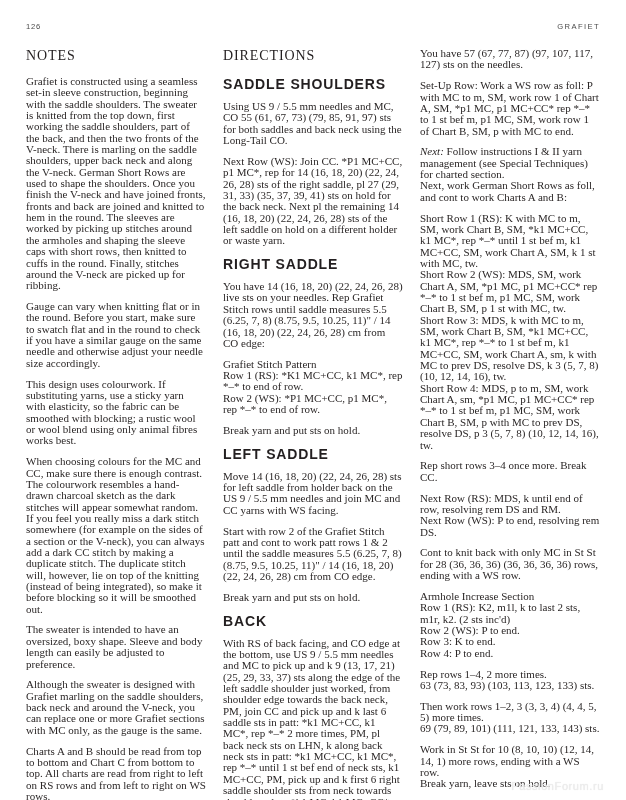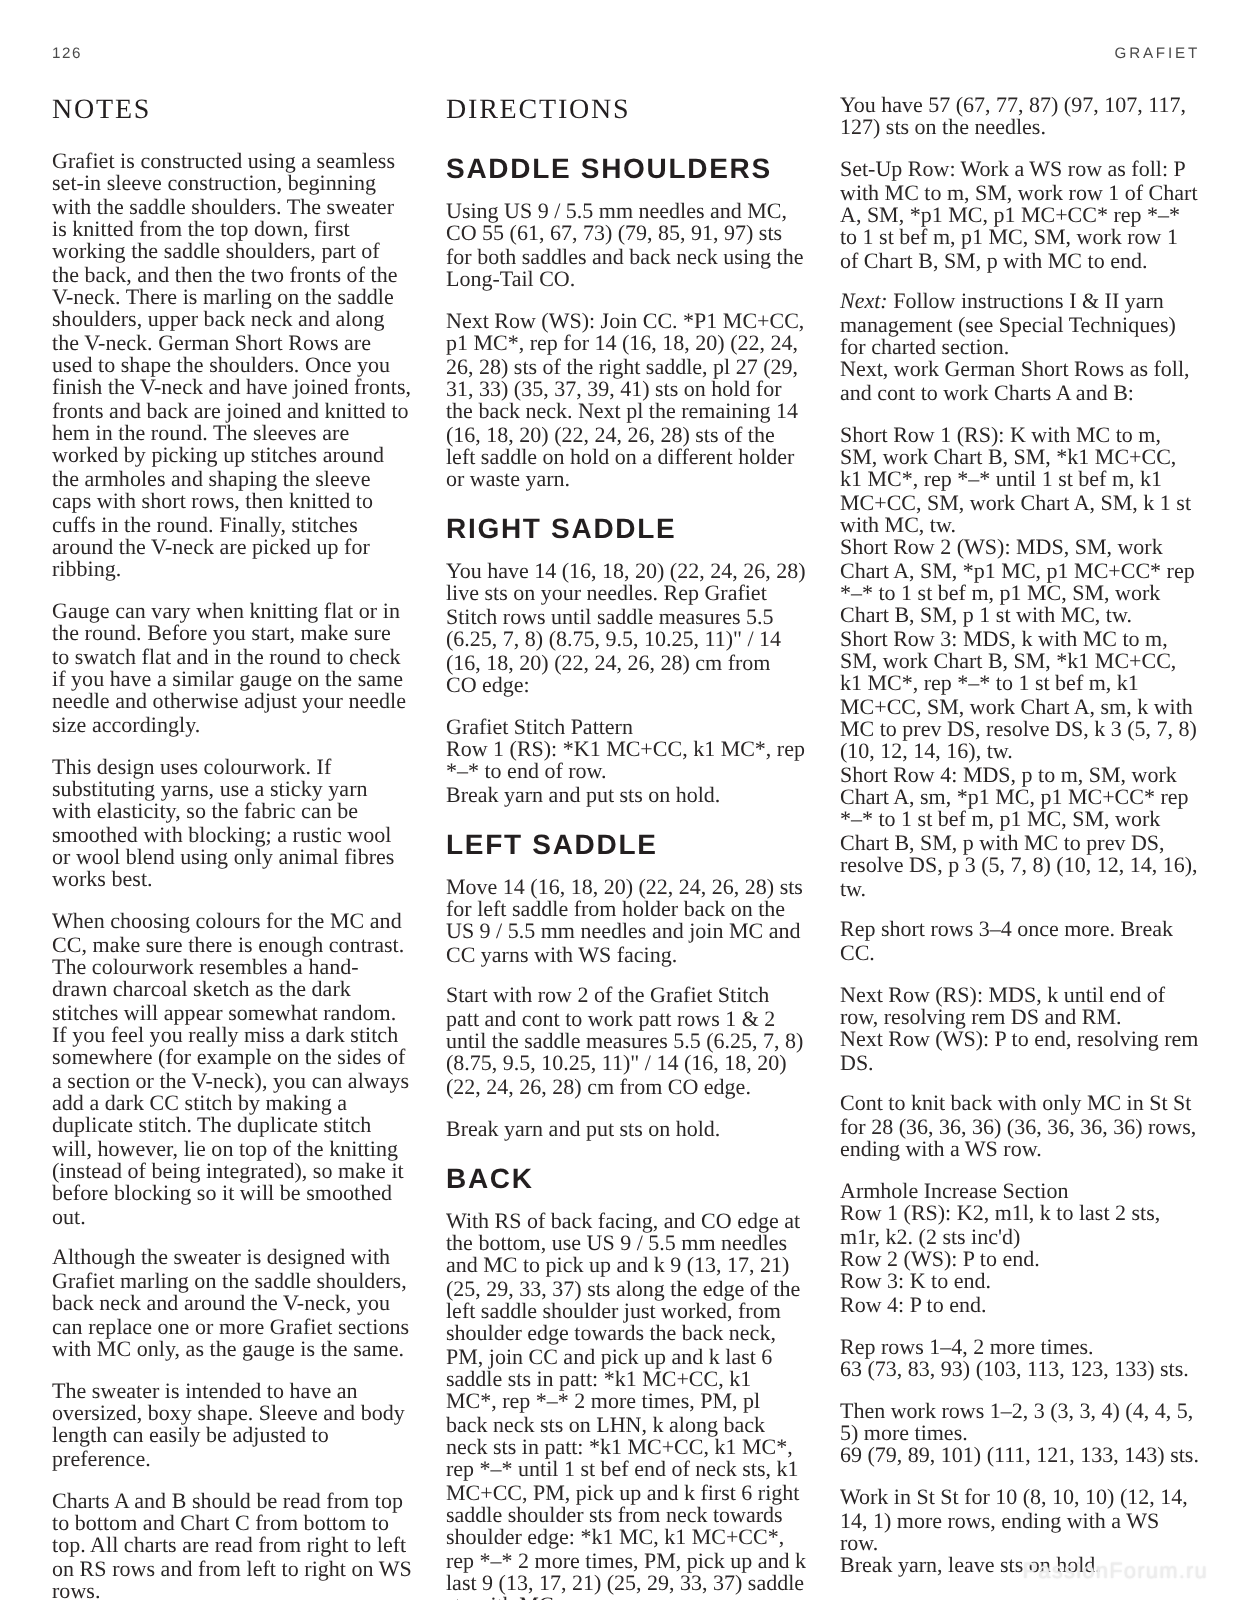--- a/index.html
+++ b/index.html
@@ -106,36 +106,37 @@
 
   <div class="cols">
 
     <div class="col c1">
       <h1 class="sec">NOTES</h1>
 
       <p class="body">Grafiet is constructed using a seamless set-in sleeve construction, beginning with the saddle shoulders. The sweater is knitted from the top down, first working the saddle shoulders, part of the back, and then the two fronts of the V-neck. There is marling on the saddle shoulders, upper back neck and along the V-neck. German Short Rows are used to shape the shoulders. Once you finish the V-neck and have joined fronts, fronts and back are joined and knitted to hem in the round. The sleeves are worked by picking up stitches around the armholes and shaping the sleeve caps with short rows, then knitted to cuffs in the round. Finally, stitches around the V-neck are picked up for ribbing.</p>
       <p class="body">Gauge can vary when knitting flat or in the round. Before you start, make sure to swatch flat and in the round to check if you have a similar gauge on the same needle and otherwise adjust your needle size accordingly.</p>
       <p class="body">This design uses colourwork. If substituting yarns, use a sticky yarn with elasticity, so the fabric can be smoothed with blocking; a rustic wool or wool blend using only animal fibres works best.</p>
       <p class="body">When choosing colours for the MC and CC, make sure there is enough contrast. The colourwork resembles a hand-drawn charcoal sketch as the dark stitches will appear somewhat random. If you feel you really miss a dark stitch somewhere (for example on the sides of a section or the V-neck), you can always add a dark CC stitch by making a duplicate stitch. The duplicate stitch will, however, lie on top of the knitting (instead of being integrated), so make it before blocking so it will be smoothed out.</p>
+      <p class="body">The sweater is intended to have an oversized, boxy shape. Sleeve and body length can easily be adjusted to preference.</p>
       <p class="body">Although the sweater is designed with Grafiet marling on the saddle shoulders, back neck and around the V-neck, you can replace one or more Grafiet sections with MC only, as the gauge is the same.</p>
-      <p class="body">The sweater is intended to have an oversized, boxy shape. Sleeve and body length can easily be adjusted to preference.</p>
       <p class="body">Charts A and B should be read from top to bottom and Chart C from bottom to top. All charts are read from right to left on RS rows and from left to right on WS rows.</p>
     </div>
 
     <div class="col c2">
       <h1 class="sec">DIRECTIONS</h1>
 
       <h2 class="sub">SADDLE SHOULDERS</h2>
       <p class="body">Using US 9 / 5.5 mm needles and MC, CO 55 (61, 67, 73) (79, 85, 91, 97) sts for both saddles and back neck using the Long-Tail CO.</p>
       <p class="body"><span class="b">Next Row (WS):</span><span> Join CC. *P1 MC+CC, p1 MC*, rep for 14 (16, 18, 20) (22, 24, 26, 28) sts of the right saddle, pl 27 (29, 31, 33) (35, 37, 39, 41) sts on hold for the back neck. Next pl the remaining 14 (16, 18, 20) (22, 24, 26, 28) sts of the left saddle on hold on a different holder or waste yarn.</span></p>
 
       <h2 class="sub gap">RIGHT SADDLE</h2>
       <p class="body">You have 14 (16, 18, 20) (22, 24, 26, 28) live sts on your needles. Rep Grafiet Stitch rows until saddle measures 5.5 (6.25, 7, 8) (8.75, 9.5, 10.25, 11)" / 14 (16, 18, 20) (22, 24, 26, 28) cm from CO edge:</p>
       <p class="body tight"><span class="b">Grafiet Stitch Pattern</span></p>
       <p class="body tight"><span class="b">Row 1 (RS):</span><span> *K1 MC+CC, k1 MC*, rep *–* to end of row.</span></p>
+      <p class="body"><span class="b">Row 2 (WS):</span><span> *P1 MC+CC, p1 MC*, rep *–* to end of row.</span></p>
       <p class="body">Break yarn and put sts on hold.</p>
 
       <h2 class="sub gap">LEFT SADDLE</h2>
       <p class="body">Move 14 (16, 18, 20) (22, 24, 26, 28) sts for left saddle from holder back on the US 9 / 5.5 mm needles and join MC and CC yarns with WS facing.</p>
       <p class="body">Start with row 2 of the Grafiet Stitch patt and cont to work patt rows 1 &amp; 2 until the saddle measures 5.5 (6.25, 7, 8) (8.75, 9.5, 10.25, 11)" / 14 (16, 18, 20) (22, 24, 26, 28) cm from CO edge.</p>
       <p class="body">Break yarn and put sts on hold.</p>
 
       <h2 class="sub gap">BACK</h2>
       <p class="body">With RS of back facing, and CO edge at the bottom, use US 9 / 5.5 mm needles and MC to pick up and k 9 (13, 17, 21) (25, 29, 33, 37) sts along the edge of the left saddle shoulder just worked, from shoulder edge towards the back neck, PM, join CC and pick up and k last 6 saddle sts in patt: *k1 MC+CC, k1 MC*, rep *–* 2 more times, PM, pl back neck sts on LHN, k along back neck sts in patt: *k1 MC+CC, k1 MC*, rep *–* until 1 st bef end of neck sts, k1 MC+CC, PM, pick up and k first 6 right saddle shoulder sts from neck towards shoulder edge: *k1 MC, k1 MC+CC*, rep *–*  2 more times, PM, pick up and k last 9 (13, 17, 21) (25, 29, 33, 37) saddle sts with MC.</p>
     </div>

